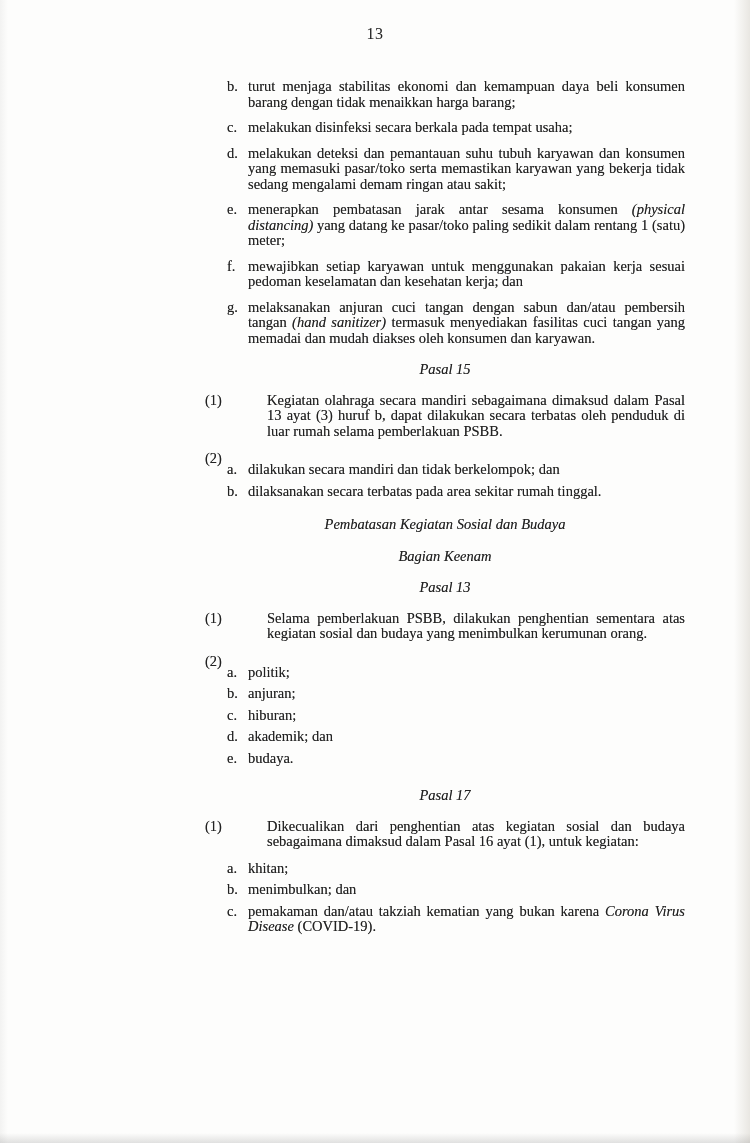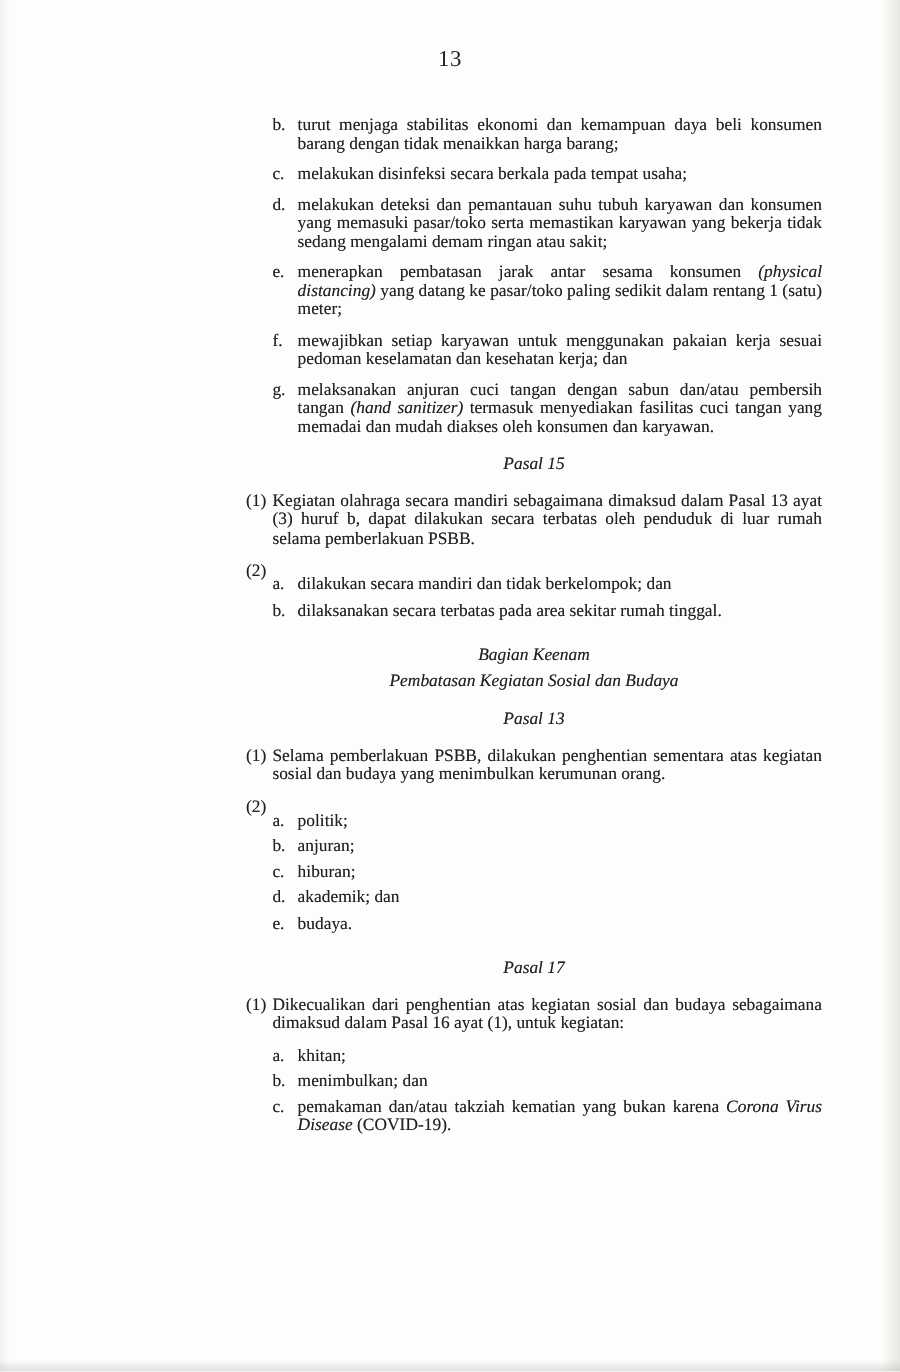--- a/index.html
+++ b/index.html
@@ -22,22 +22,22 @@
     background: linear-gradient(to right, rgba(120,120,120,0.08), rgba(120,120,120,0));
     pointer-events: none;
   }
   .scan-edge-bottom {
     position: absolute; bottom: 0; left: 0; width: 100%; height: 10px;
     background: linear-gradient(to bottom, rgba(120,120,120,0), rgba(110,110,110,0.20));
     pointer-events: none;
   }
   .pagenum {
     text-align: center;
-    padding-top: 39px;
-    font-size: 19px;
+    padding-top: 25px;
+    font-size: 16px;
     letter-spacing: 0.5px;
   }
   .content {
     margin: 36px 65px 0 205px;
     width: 480px;
     font-size: 14.5px;
     line-height: 15.5px;
     text-shadow: 0 0 0.5px rgba(34,34,34,0.55);
   }
   .heading {
@@ -53,21 +53,21 @@
     margin-bottom: 10px;
   }
   .letter-item > .lbl { flex: 0 0 21px; width: 21px; }
   .letter-item > .txt { flex: 1; text-align: justify; }
   .num-item {
     display: flex;
     margin-bottom: 12px;
   }
   .num-item > .lbl { flex: 0 0 22px; width: 22px; }
   .num-item > .txt { flex: 1; }
-  .num-item > .txt > .para { text-align: justify; }
+  .num-item > .txt > .para { text-align: justify; margin-left: 40px; }
   .sub-list { margin-top: 11px; }
   .sub-list .letter-item { margin-left: 0; margin-bottom: 6px; }
   .sub-list.loose .letter-item { margin-bottom: 6px; }
   em { font-style: italic; }
 </style>
 </head>
 <body>
 
 <div>
 
@@ -118,22 +118,22 @@
             <div class="txt">dilakukan secara mandiri dan tidak berkelompok; dan</div>
           </div>
           <div class="letter-item">
             <span class="lbl">b.</span>
             <div class="txt">dilaksanakan secara terbatas pada area sekitar rumah tinggal.</div>
           </div>
         </div>
       </div>
     </div>
 
+    <div class="heading group-sub">Pembatasan Kegiatan Sosial dan Budaya</div>
     <div class="heading group-top">Bagian Keenam</div>
-    <div class="heading group-sub">Pembatasan Kegiatan Sosial dan Budaya</div>
 
     <div class="heading">Pasal 13</div>
 
     <div class="num-item">
       <span class="lbl">(1)</span>
       <div class="txt">
         <div class="para">Selama pemberlakuan PSBB, dilakukan penghentian sementara atas kegiatan sosial dan budaya yang menimbulkan kerumunan orang.</div>
       </div>
     </div>
 

